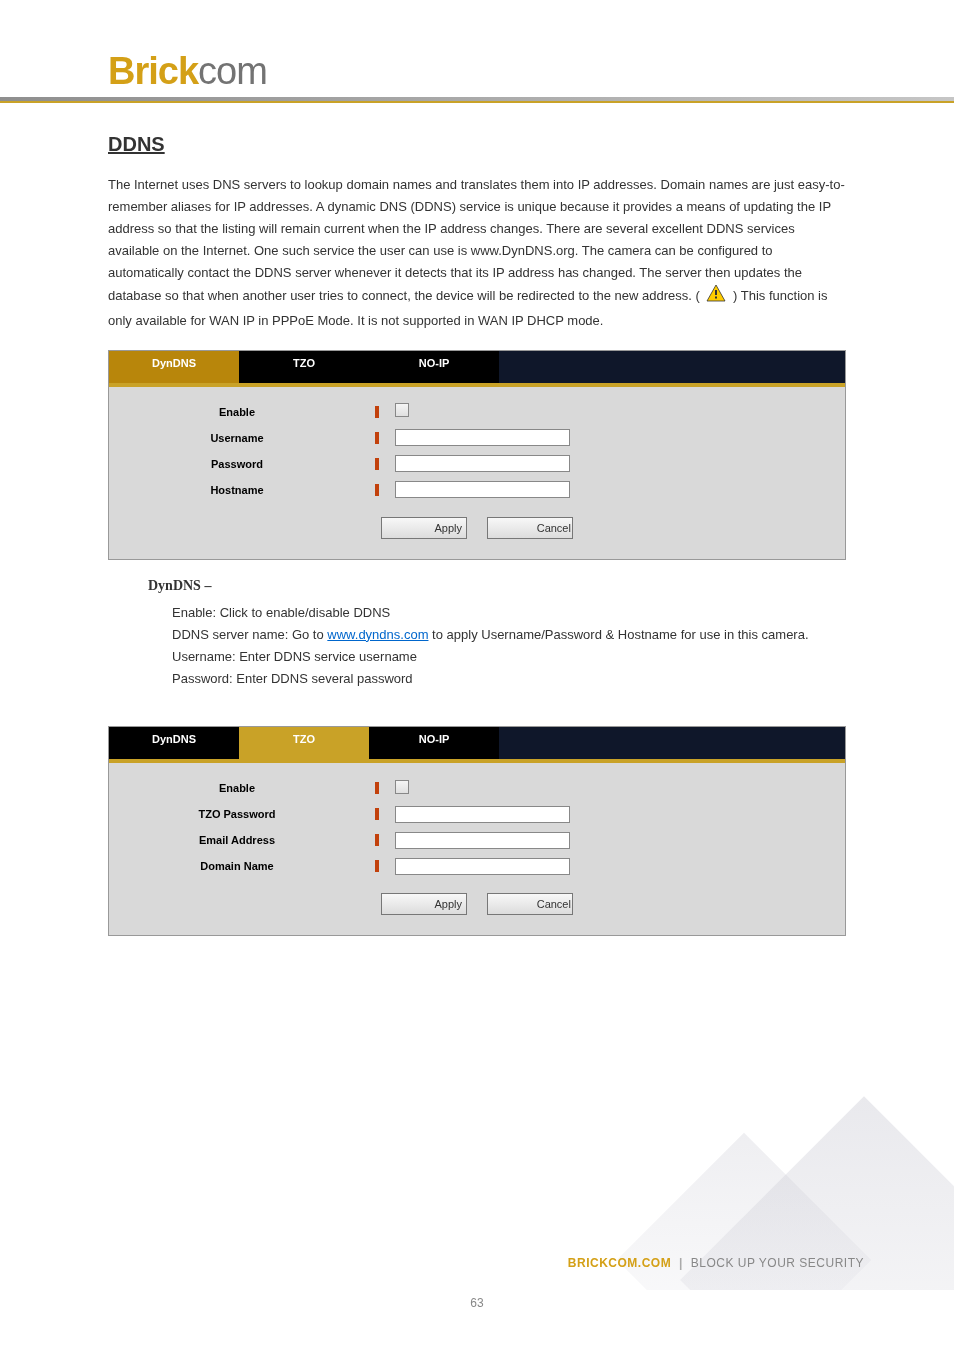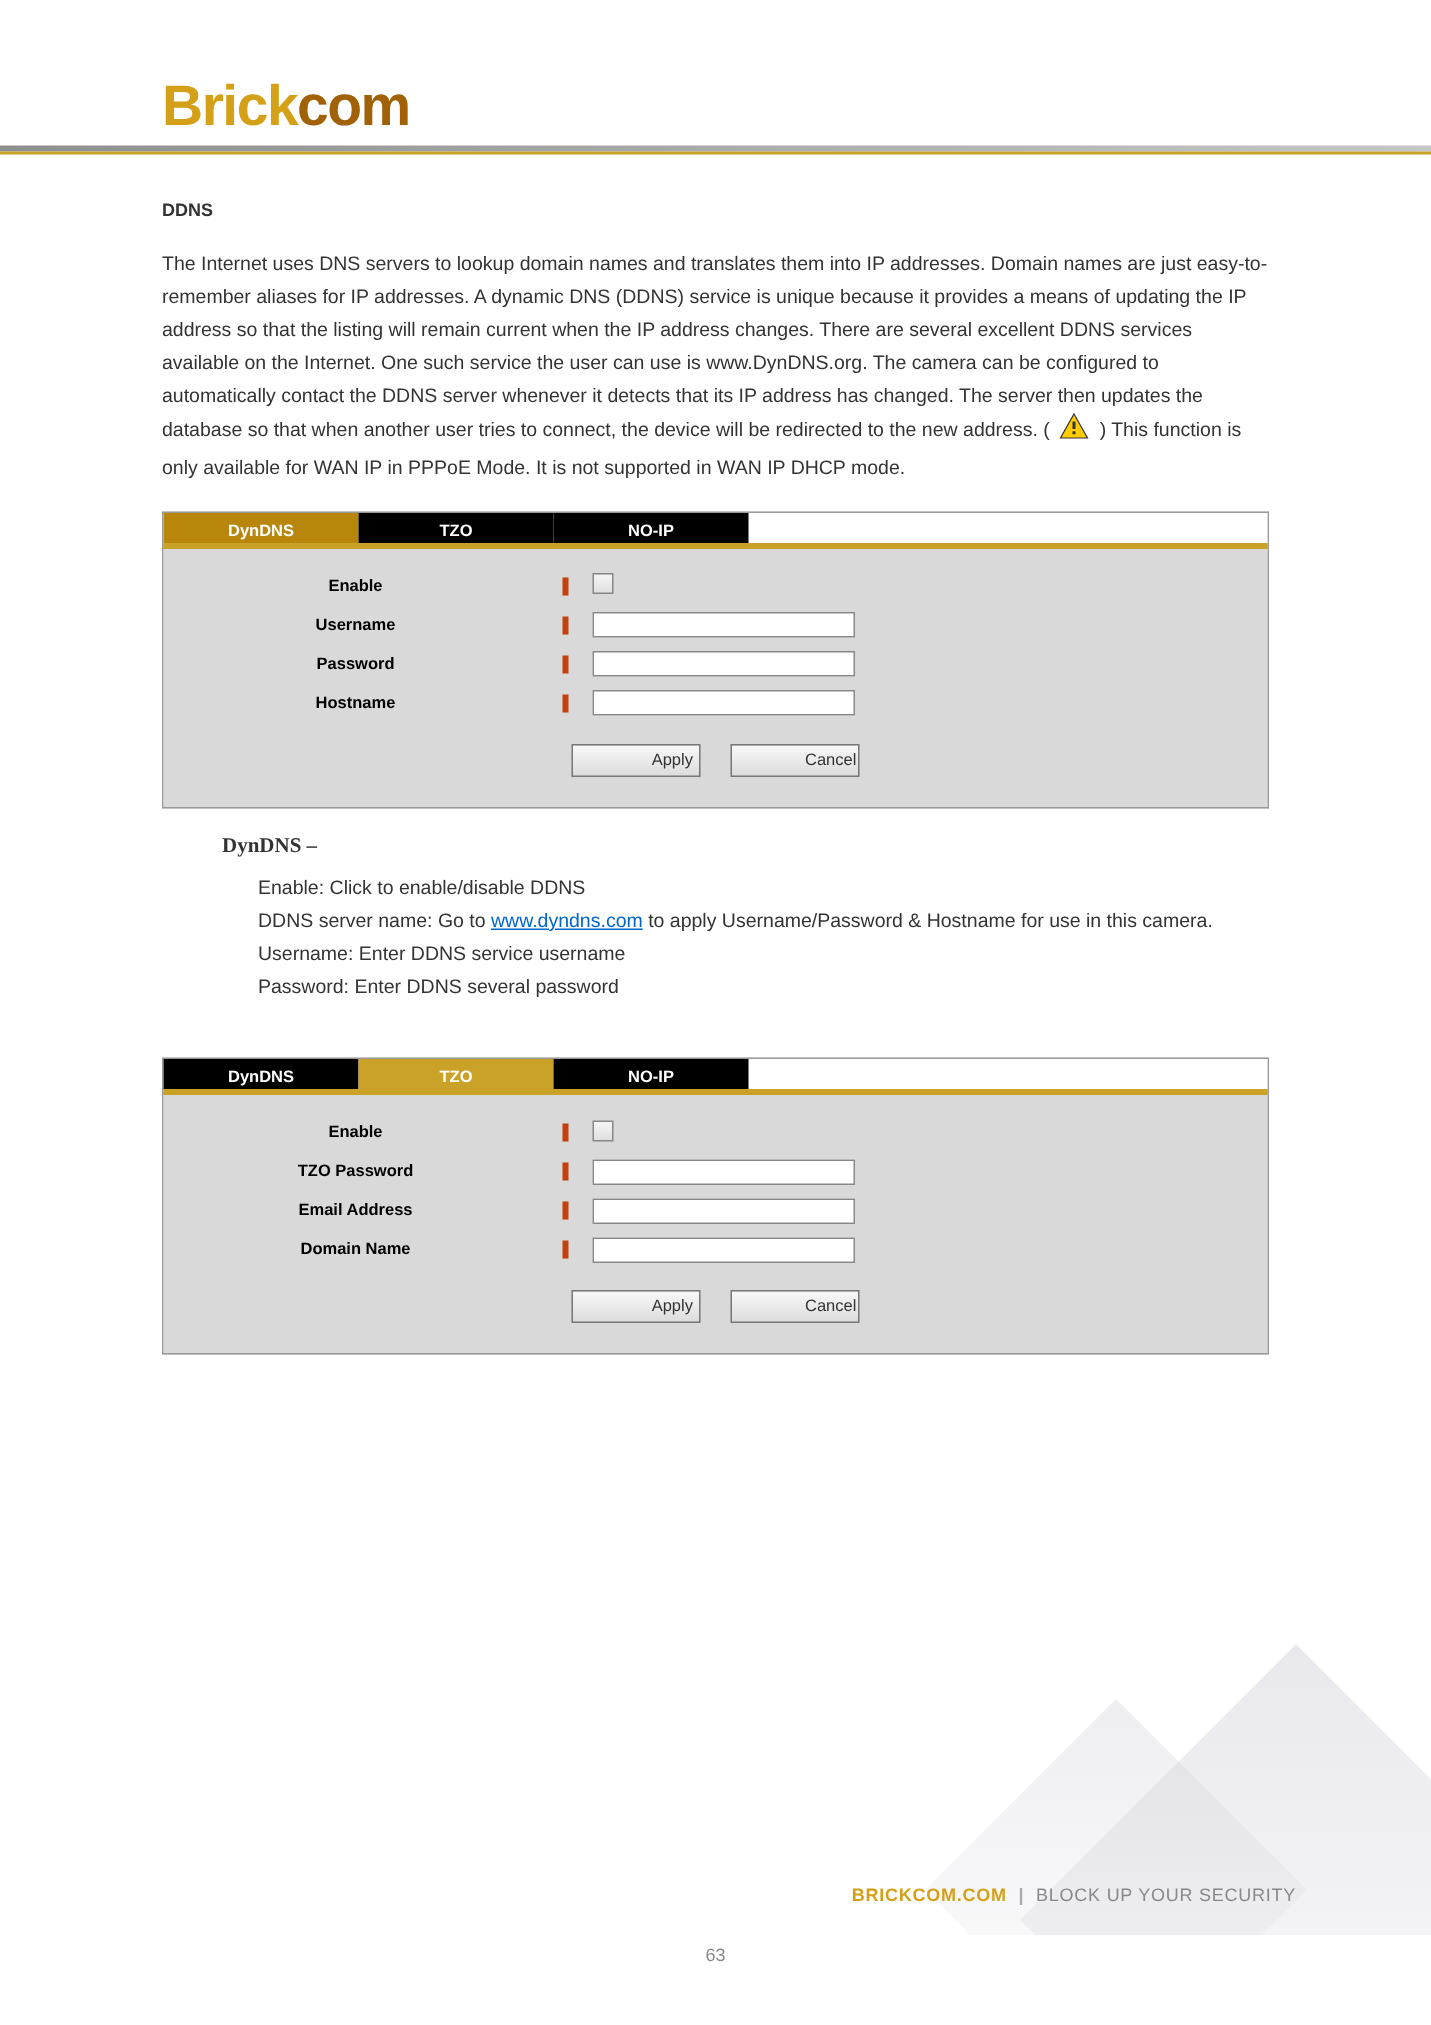--- a/index.html
+++ b/index.html
@@ -17,54 +17,55 @@
   }
   .logo {
     margin-bottom: 4px;
   }
   .logo-text {
     font-size: 38px;
     font-weight: bold;
     letter-spacing: -1px;
   }
   .logo-brick { color: #d4a017; }
-  .logo-com { color: #a16207; font-weight: bold; }
+  .logo-com { color: #737373; font-weight: normal; }
   .header-line {
     height: 6px;
     background: linear-gradient(to right, #888, #ccc);
     margin: 0 -108px 0 -108px;
     border-bottom: 2px solid #c9a227;
   }
   .content {
     padding-top: 30px;
   }
   .section-title {
     font-weight: bold;
-    font-size: 12px;
+    font-size: 20px;
     margin-bottom: 18px;
+    text-decoration: underline;
   }
   .para {
     line-height: 1.7;
     margin-bottom: 18px;
     font-size: 13px;
   }
   .warn-icon {
     display: inline-block;
     vertical-align: middle;
     margin: 0 3px;
   }
   .panel {
     margin: 12px 0 18px 0;
     border: 1px solid #999;
     background: #d9d9d9;
   }
   .tab-row {
     display: flex;
-    background: #ffffff;
-    height: 20px;
+    background: #0f172a;
+    height: 32px;
   }
   .tab {
     width: 130px;
     text-align: center;
     line-height: 24px;
     font-size: 11px;
     font-weight: bold;
     cursor: pointer;
   }
   .tab-dark { background: #000; color: #fff; }

